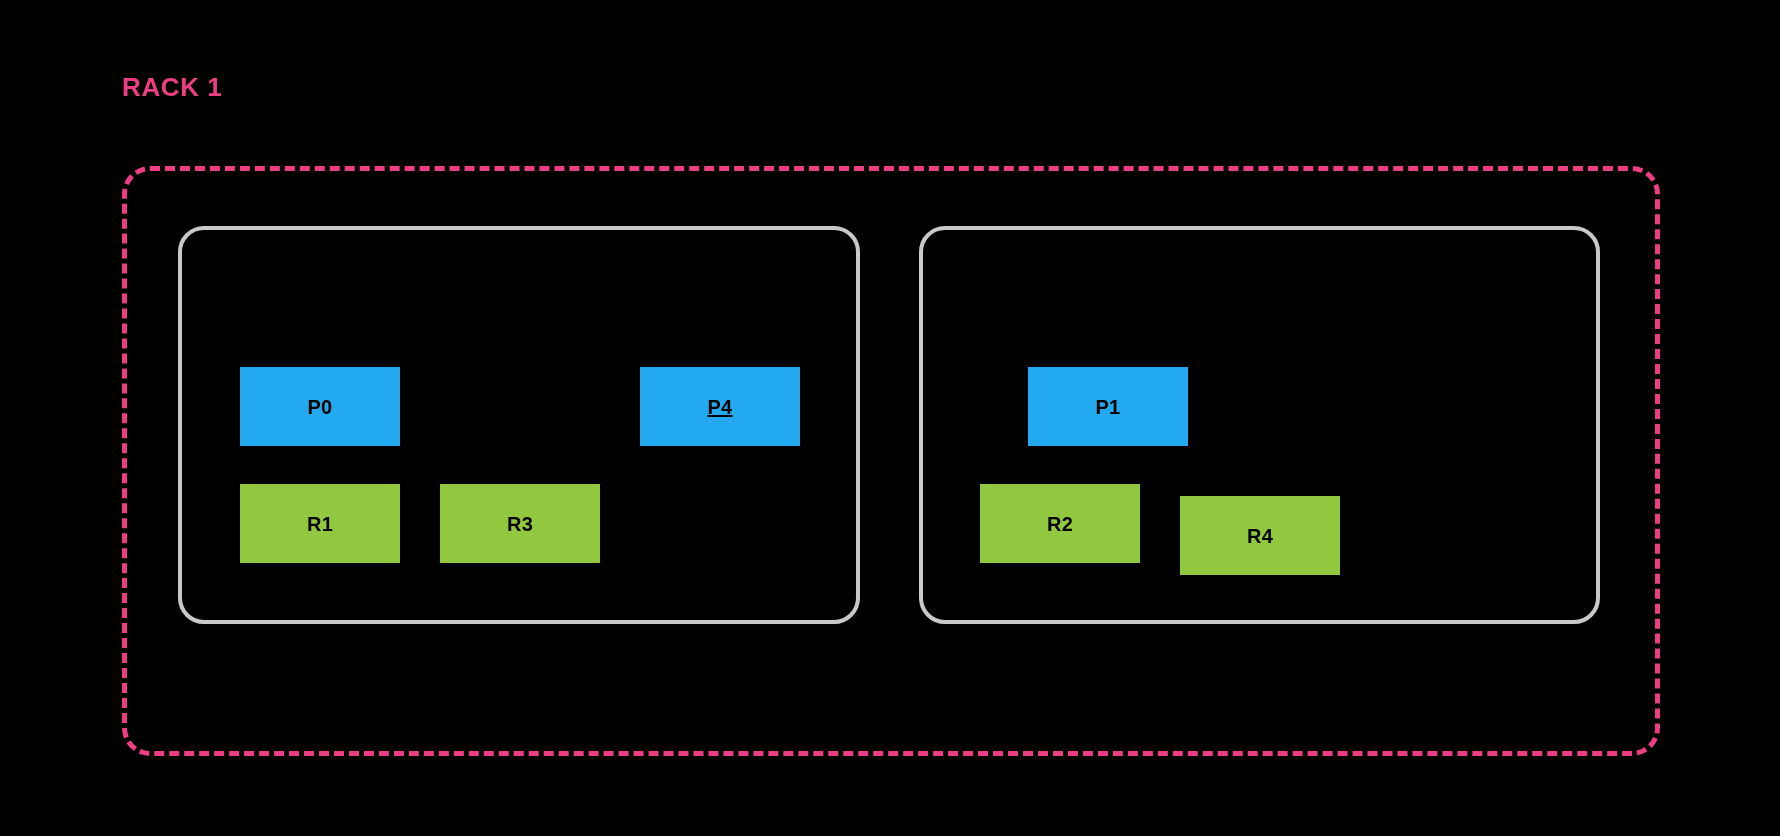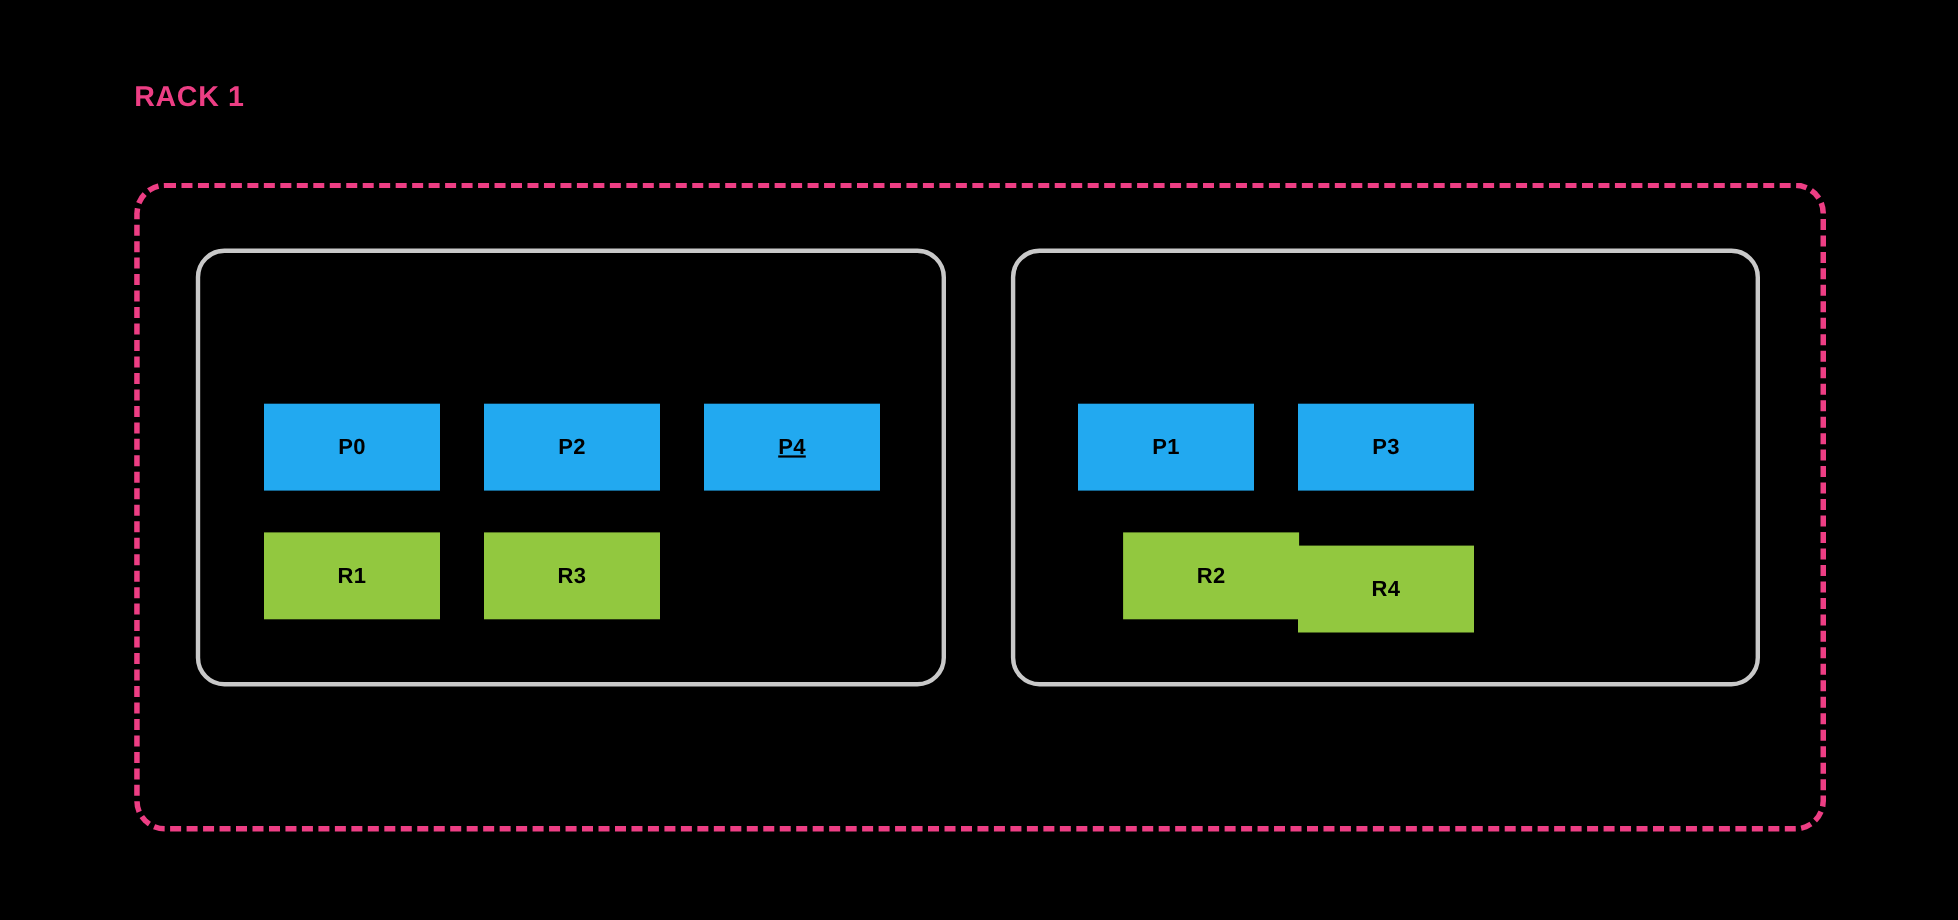--- a/index.html
+++ b/index.html
@@ -78,25 +78,23 @@
 <div id="canvas">
 
   <div class="rack-label">RACK 1</div>
 
   <div class="rack-box"></div>
 
   <div class="node-box node-0"></div>
   <div class="node-box node-1"></div>
 
   <div class="proc kind-primary" style="left:240px; top:367px;">P0</div>
-  <div class="proc kind-primary" style="left:440px; top:367px;">P2</div>
   <div class="proc kind-primary" style="left:640px; top:367px;text-decoration:underline;">P4</div>
 
   <div class="proc kind-replica" style="left:240px; top:484px;">R1</div>
   <div class="proc kind-replica" style="left:440px; top:484px;">R3</div>
 
-  <div class="proc kind-primary" style="left:980px; top:367px;">P1</div>
-  <div class="proc kind-primary" style="left:1180px; top:367px;">P3</div>
+  <div class="proc kind-primary" style="left:1028px; top:367px;">P1</div>
 
-  <div class="proc kind-replica" style="left:980px; top:484px;margin-left:41px;">R2</div>
+  <div class="proc kind-replica" style="left:980px; top:484px;">R2</div>
   <div class="proc kind-replica" style="left:1180px; top:496px;">R4</div>
 
 </div>
 
 </body></html>

